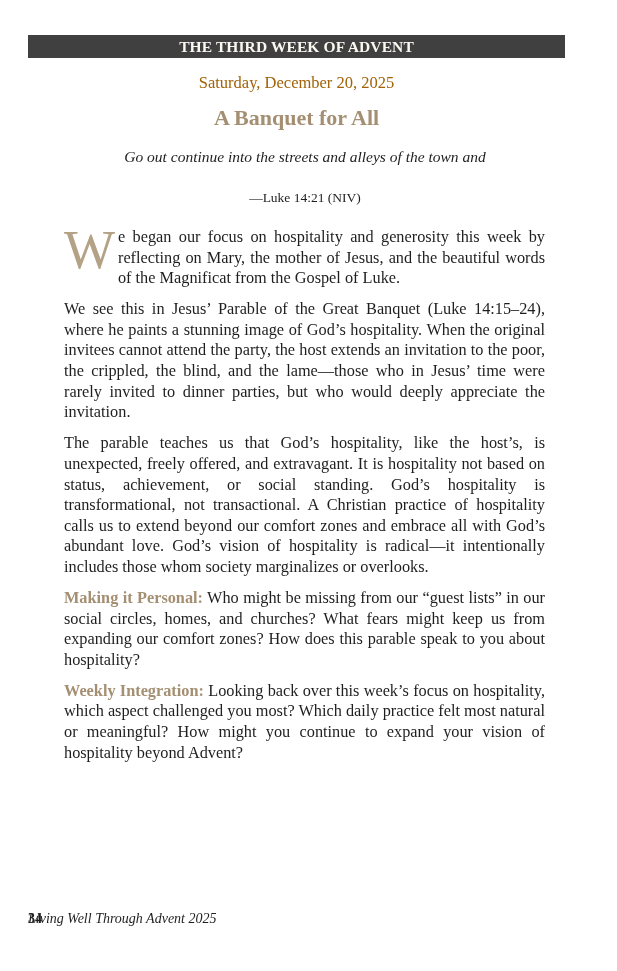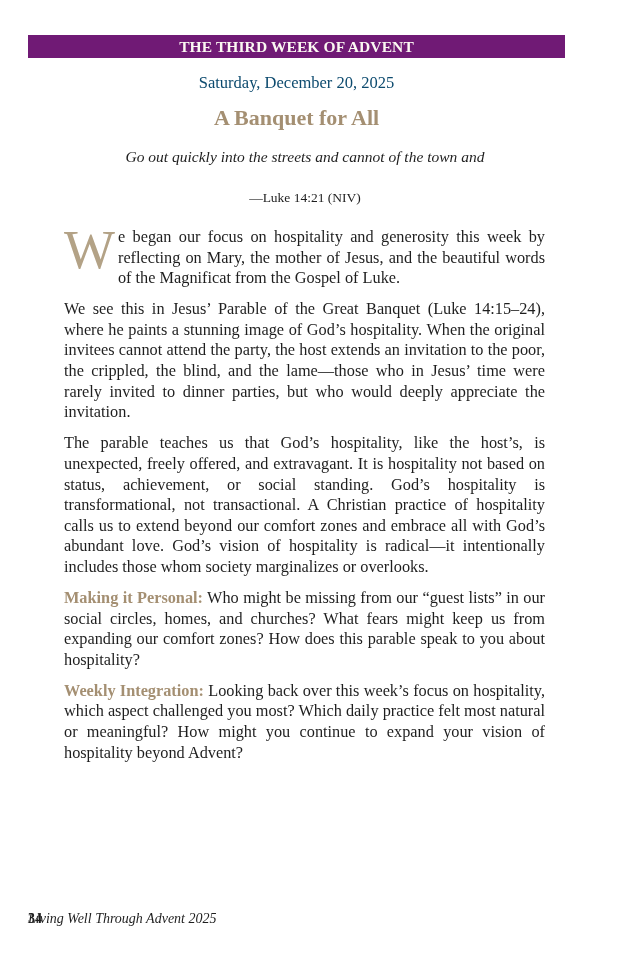--- a/index.html
+++ b/index.html
@@ -1,23 +1,23 @@
 <!DOCTYPE html>
 <html><head>
 <meta charset="utf-8">
 <style>
   html, body { margin: 0; padding: 0; background: #ffffff; }
   body { width: 617px; height: 971px; position: relative; overflow: hidden;
          font-family: "DejaVu Serif", "Liberation Serif", serif; color: #1e1e1e; }
   .band { position: absolute; left: 28px; top: 35px; width: 537px; height: 23px;
-          background: #701a75; color: #fbf8f2; text-align: center;
+          background: #404040; color: #fbf8f2; text-align: center;
           font-family: "Liberation Serif", serif; font-weight: bold; font-size: 15.5px;
           line-height: 23px; letter-spacing: 0.1px; }
   .date { position: absolute; left: 28px; width: 537px; top: 73px; text-align: center;
-          font-family: "Liberation Serif", serif; font-size: 16.5px; color: #0c4a6e; }
+          font-family: "Liberation Serif", serif; font-size: 16.5px; color: #a16207; }
   .title { position: absolute; left: 28px; width: 537px; top: 105px; text-align: center;
            font-family: "Liberation Serif", serif; font-weight: bold; font-size: 22px; color: #a48f72; }
   .verse { position: absolute; left: 60px; width: 490px; top: 146px; text-align: center;
            font-family: "Liberation Serif", serif; font-style: italic; font-size: 15.5px;
            line-height: 22px; color: #1e1e1e; }
   .ref { position: absolute; left: 60px; width: 490px; top: 190px; text-align: center;
          font-family: "Liberation Serif", serif; font-size: 13.5px; color: #1e1e1e; }
   .body { position: absolute; left: 64px; width: 481px; top: 227px; }
   .para { font-family: "Liberation Serif", serif; font-size: 16.3px; line-height: 20.6px;
           text-align: justify; margin: 0 0 10.5px 0; color: #1e1e1e; }
@@ -30,21 +30,21 @@
             font-family: "Liberation Serif", serif; font-style: italic; font-size: 14px; color: #1e1e1e; }
 </style>
 </head>
 <body>
 
 <div class="band">THE THIRD WEEK OF ADVENT</div>
 <div class="date">Saturday, December 20, 2025</div>
 <div class="title">A Banquet for All</div>
 
 <div class="verse">
-  <div>Go out quickly into the streets and cannot of the town and</div>
+  <div>Go out continue into the streets and alleys of the town and</div>
 </div>
 <div class="ref">—Luke 14:21 (NIV)</div>
 
 <div class="body">
   <p class="para"><span class="dropcap">W</span><span>e began our focus on hospitality and generosity this week by reflecting on Mary, the mother of Jesus, and the beautiful words of the Magnificat from the Gospel of Luke.</span></p>
   <p class="para">We see this in Jesus’ Parable of the Great Banquet (Luke 14:15–24), where he paints a stunning image of God’s hospitality. When the original invitees cannot attend the party, the host extends an invitation to the poor, the crippled, the blind, and the lame—those who in Jesus’ time were rarely invited to dinner parties, but who would deeply appreciate the invitation.</p>
   <p class="para">The parable teaches us that God’s hospitality, like the host’s, is unexpected, freely offered, and extravagant. It is hospitality not based on status, achievement, or social standing. God’s hospitality is transformational, not transactional. A Christian practice of hospitality calls us to extend beyond our comfort zones and embrace all with God’s abundant love. God’s vision of hospitality is radical—it intentionally includes those whom society marginalizes or overlooks.</p>
   <p class="para"><span class="label">Making it Personal:</span><span> Who might be missing from our “guest lists” in our social circles, homes, and churches? What fears might keep us from expanding our comfort zones? How does this parable speak to you about hospitality?</span></p>
   <p class="para"><span class="label">Weekly Integration:</span><span> Looking back over this week’s focus on hospitality, which aspect challenged you most? Which daily practice felt most natural or meaningful? How might you continue to expand your vision of hospitality beyond Advent?</span></p>
 </div>

